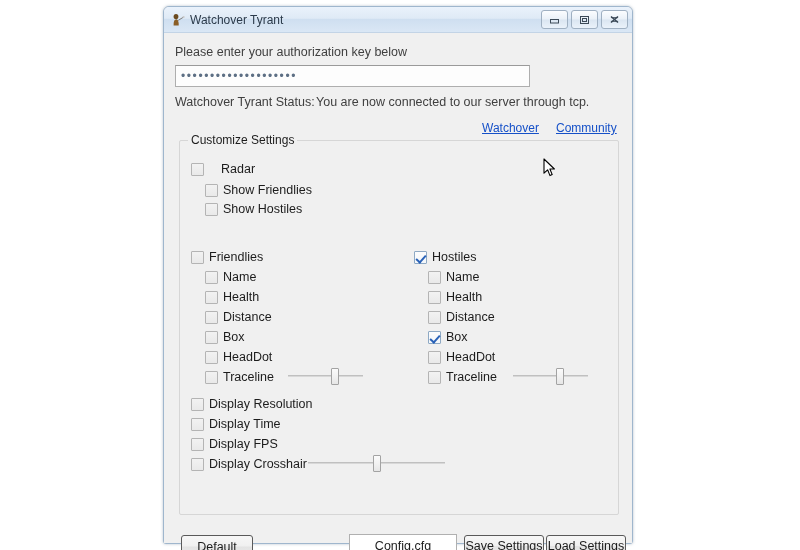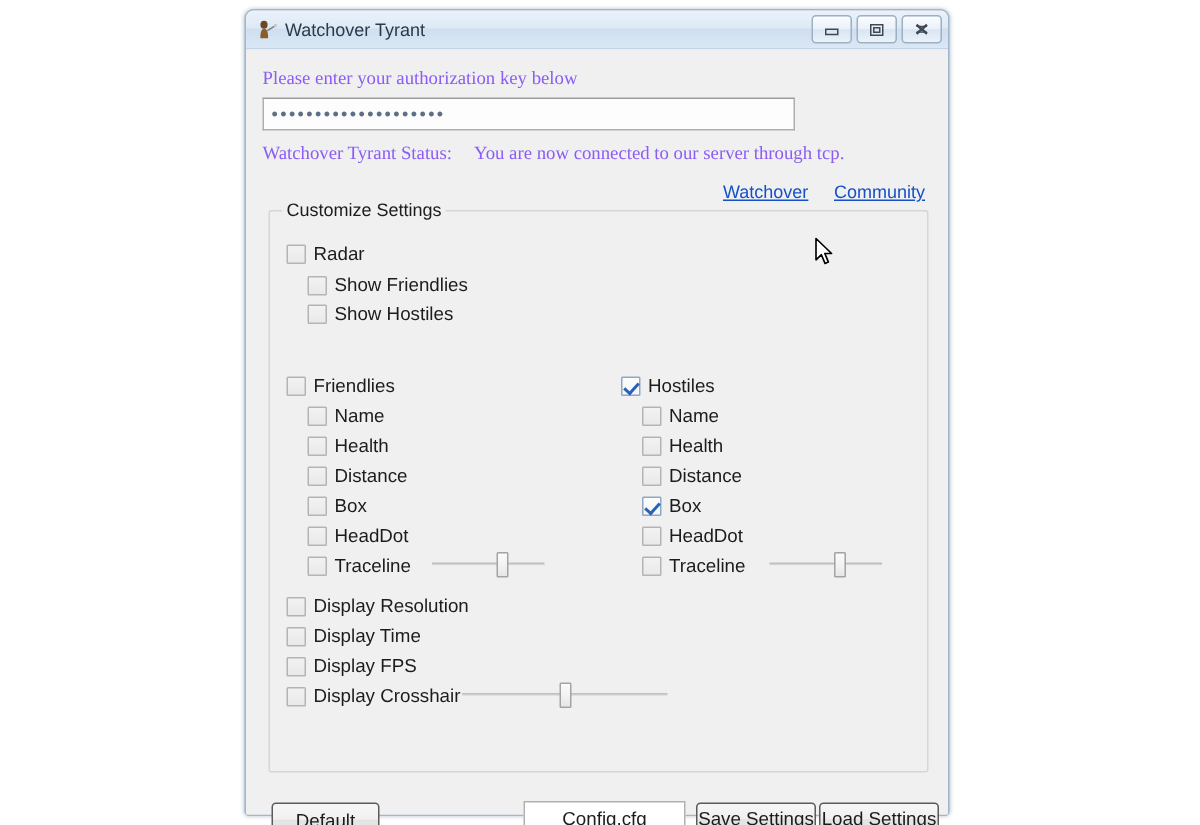--- a/index.html
+++ b/index.html
@@ -74,23 +74,22 @@
   #client-area {
     position: relative;
     height: calc(100% - 26px);
     background: #f0f0f0;
     box-sizing: border-box;
   }
 
   .lbl {
     position: absolute;
     font-size: 12.5px;
-    color: #8b5cf6;
+    color: #404040;
     white-space: nowrap;
-    font-family: Liberation Serif, serif;
   }
 
   
   #auth-label { left: 11px; top: 12px; }
 
   #auth-input {
     position: absolute;
     left: 11px;
     top: 32px;
     width: 355px;
@@ -330,21 +329,21 @@
 
     <div class="lbl" id="status-label">Watchover Tyrant Status:</div>
     <div class="lbl" id="status-value">You are now connected to our server through tcp.</div>
 
     <a class="weblink" id="link-homepage">Watchover</a>
     <a class="weblink" id="link-community">Community</a>
 
     <div id="group-box">
       <div id="group-title">Customize Settings</div>
 
-      <div class="cbrow" style="left:11px; top:20px;">
+      <div class="cbrow" style="left:11px; top:20px;gap:12px;">
         <span class="cbox"></span>
         <span class="cbtext">Radar</span>
       </div>
       <div class="cbrow" style="left:25px; top:40px;align-items:flex-end;">
         <span class="cbox"></span>
         <span class="cbtext">Show Friendlies</span>
       </div>
       <div class="cbrow" style="left:25px; top:60px;">
         <span class="cbox"></span>
         <span class="cbtext">Show Hostiles</span>

